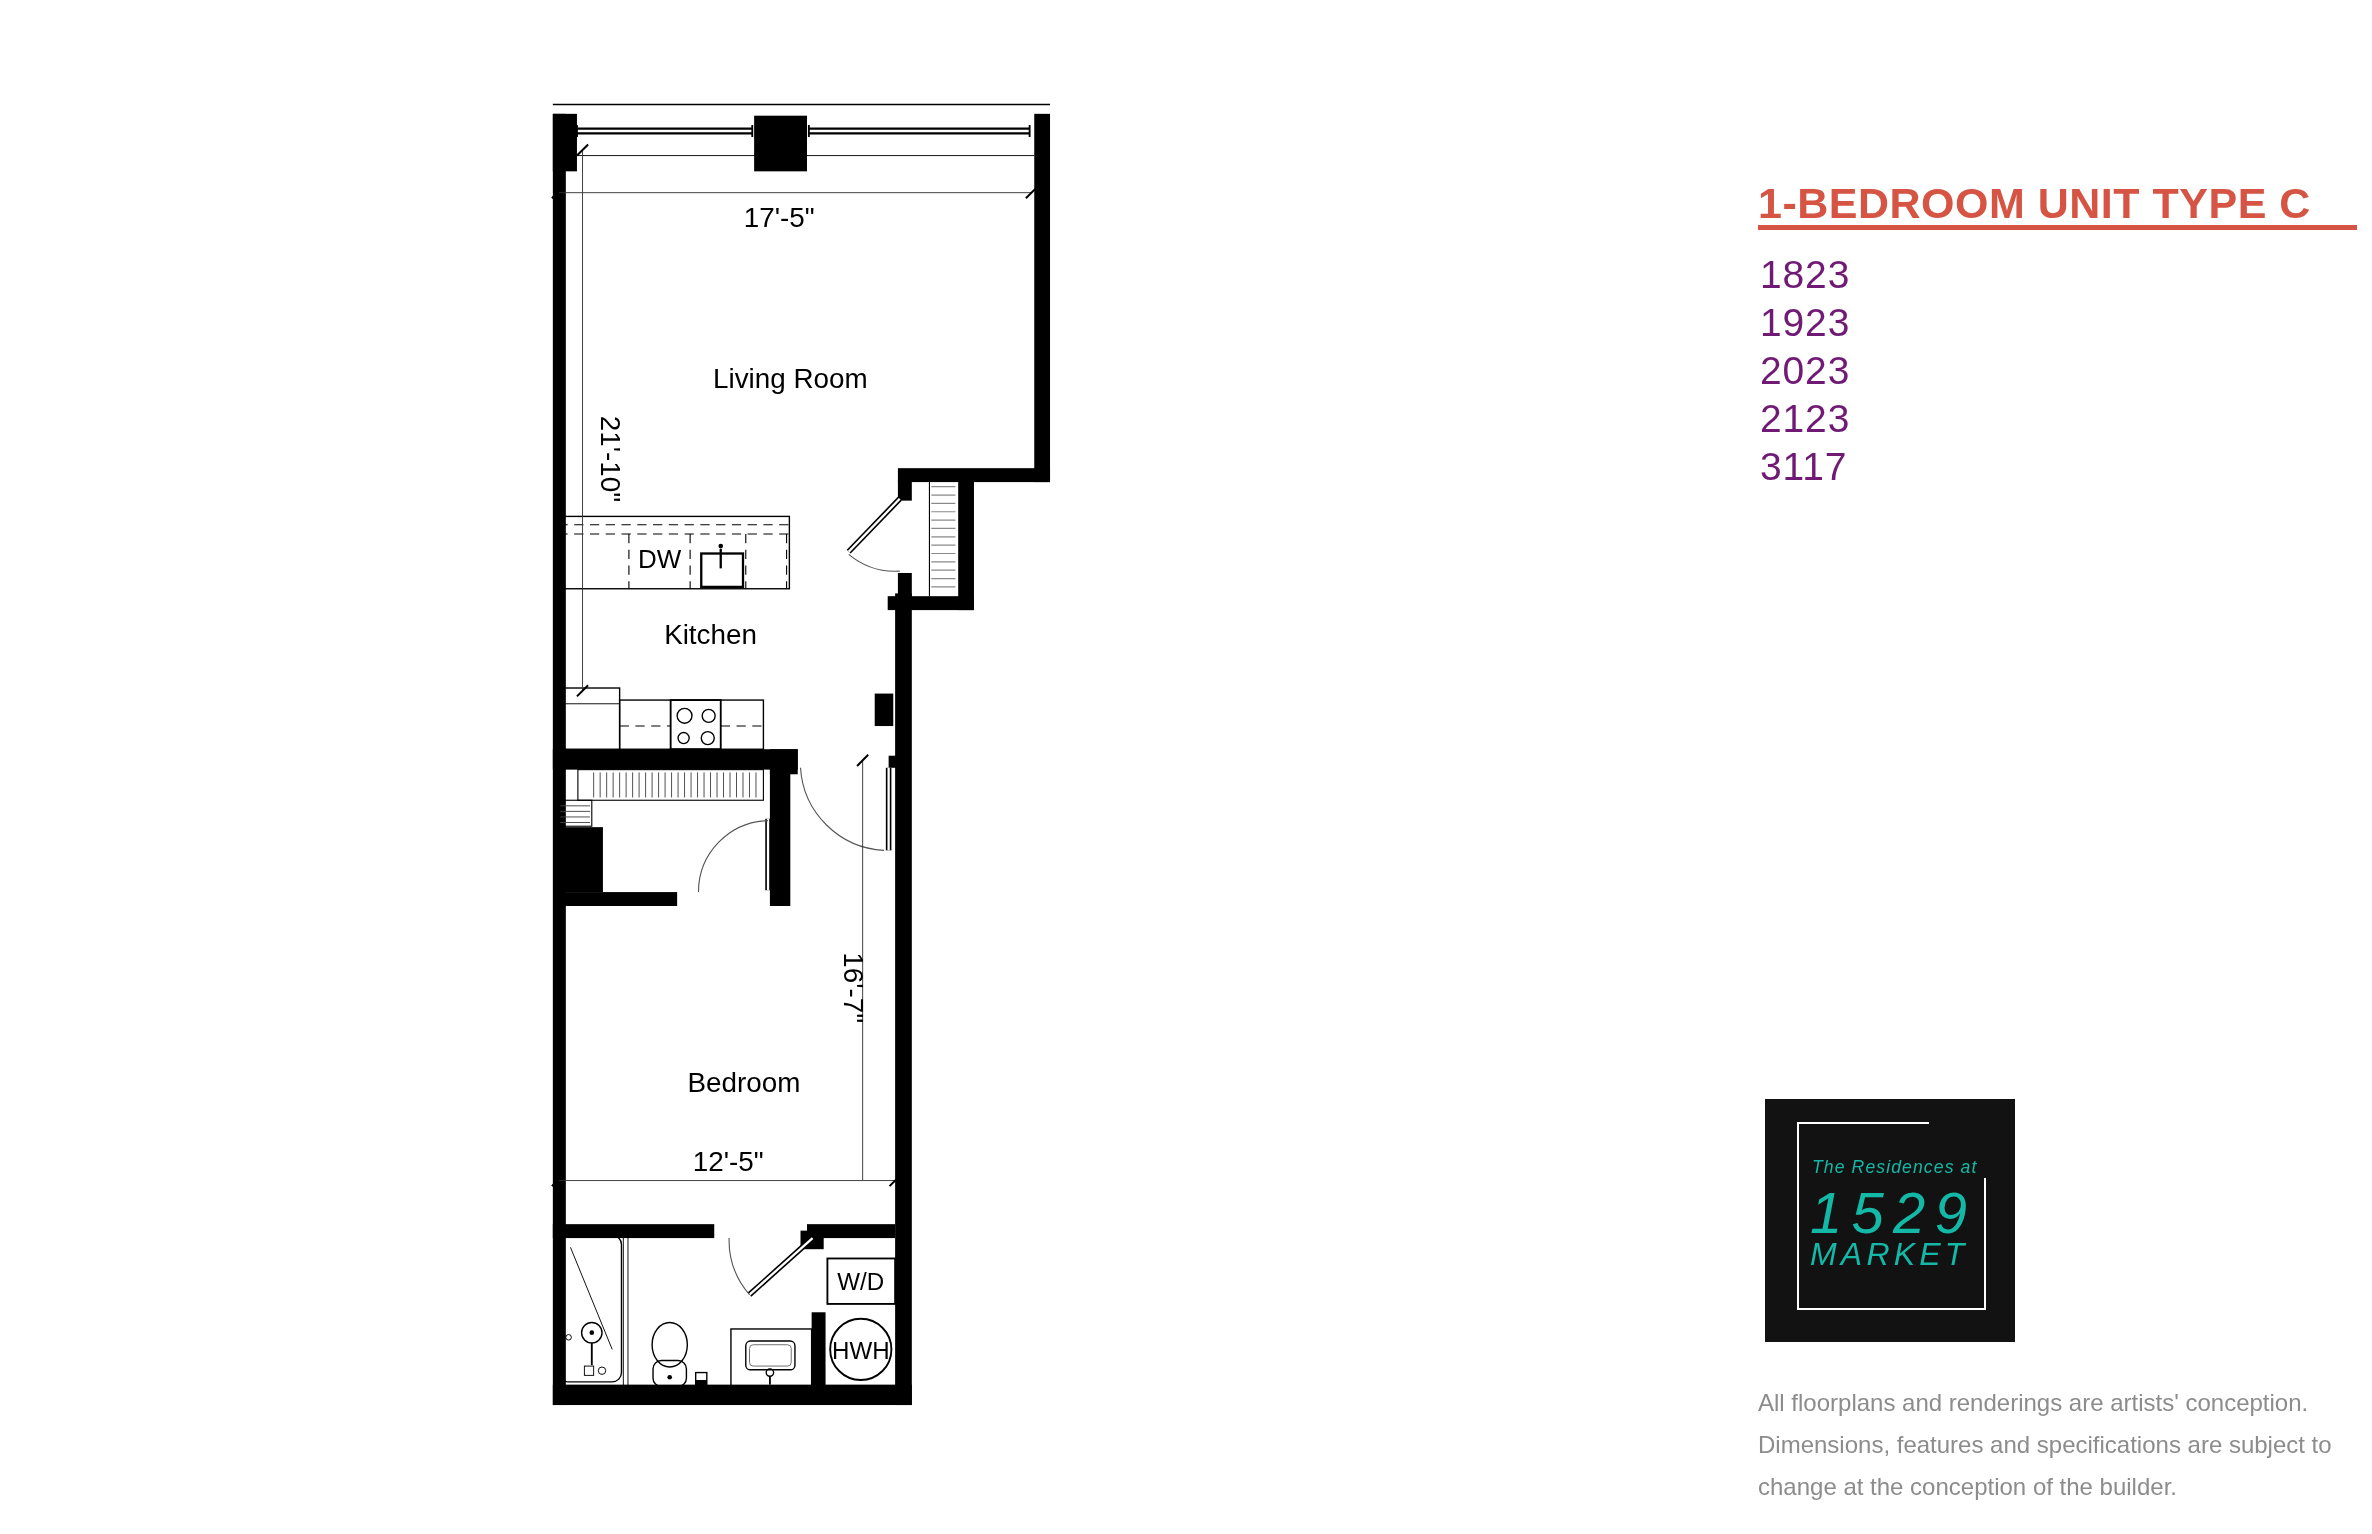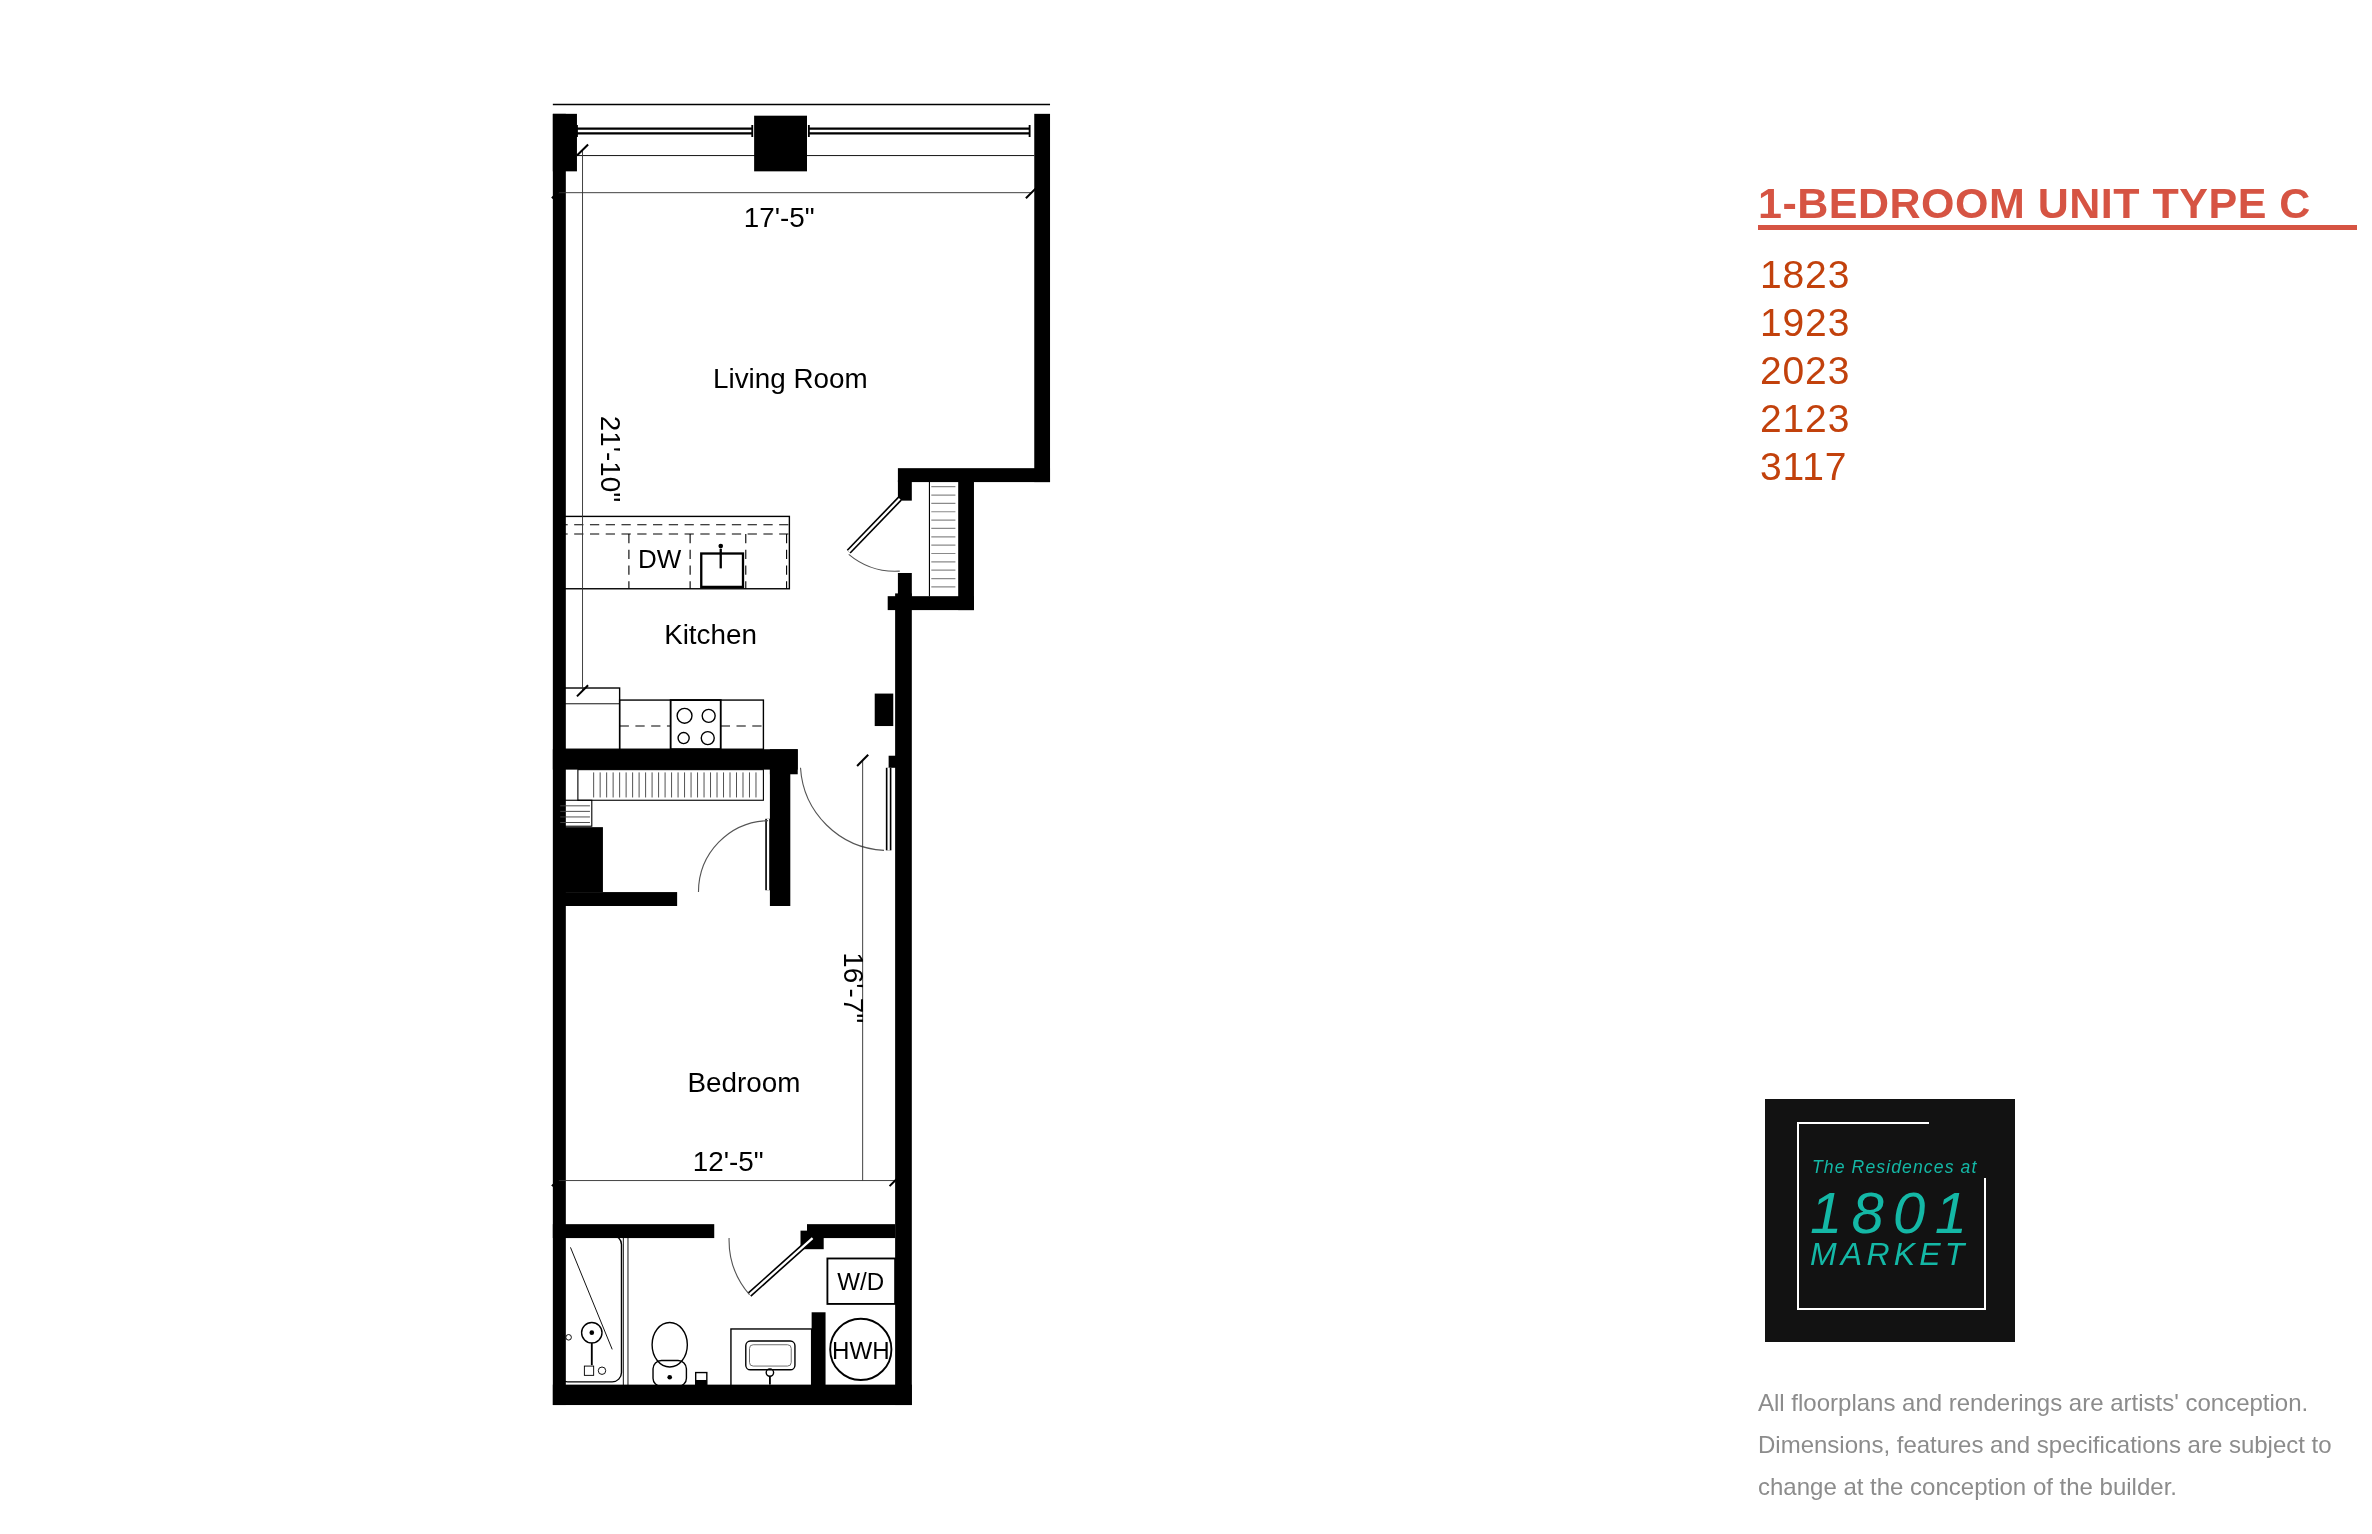--- a/index.html
+++ b/index.html
@@ -17,21 +17,21 @@
     position:absolute; left:0; top:179px; width:612px;
     font-size:43px; font-weight:bold; letter-spacing:0.5px;
     color:var(--accent); white-space:nowrap;
   }
   #title-underline {
     position:absolute; left:0; top:225px; width:599px; height:4.6px;
     background:var(--accent);
   }
   #unit-list { position:absolute; left:1.9px; top:251px; list-style:none; }
   #unit-list li {
-    font-size:39px; font-weight:300; color:#c2410c; line-height:48px;
+    font-size:39px; font-weight:300; color:#701a75; line-height:48px;
     letter-spacing:0.9px;
   }
 
   #brand-logo {
     position:absolute; left:7px; top:1099px; width:250px; height:243px;
     background:#121212; color:#14b8a6;font-style:italic;
   }
   .lg-line { position:absolute; background:#fff; }
   #lg-left   { left:32px;  top:23px;  width:1.9px;   height:187px; }
   #lg-top    { left:32px;  top:23px;  width:132px; height:1.9px;  }
@@ -232,21 +232,21 @@
       <li>2123</li>
       <li>3117</li>
     </ul>
 
     <div id="brand-logo">
       <div id="lg-left" class="lg-line"></div>
       <div id="lg-top" class="lg-line"></div>
       <div id="lg-right" class="lg-line"></div>
       <div id="lg-bottom" class="lg-line"></div>
       <span id="logo-tagline">The Residences at</span>
-      <span id="logo-number">1801</span>
+      <span id="logo-number">1529</span>
       <span id="logo-name">MARKET</span>
     </div>
 
     <div id="disclaimer">
       <div>All floorplans and renderings are artists' conception.</div>
       <div>Dimensions, features and specifications are subject to</div>
       <div>change at the conception of the builder.</div>
     </div>
 
   </aside>

